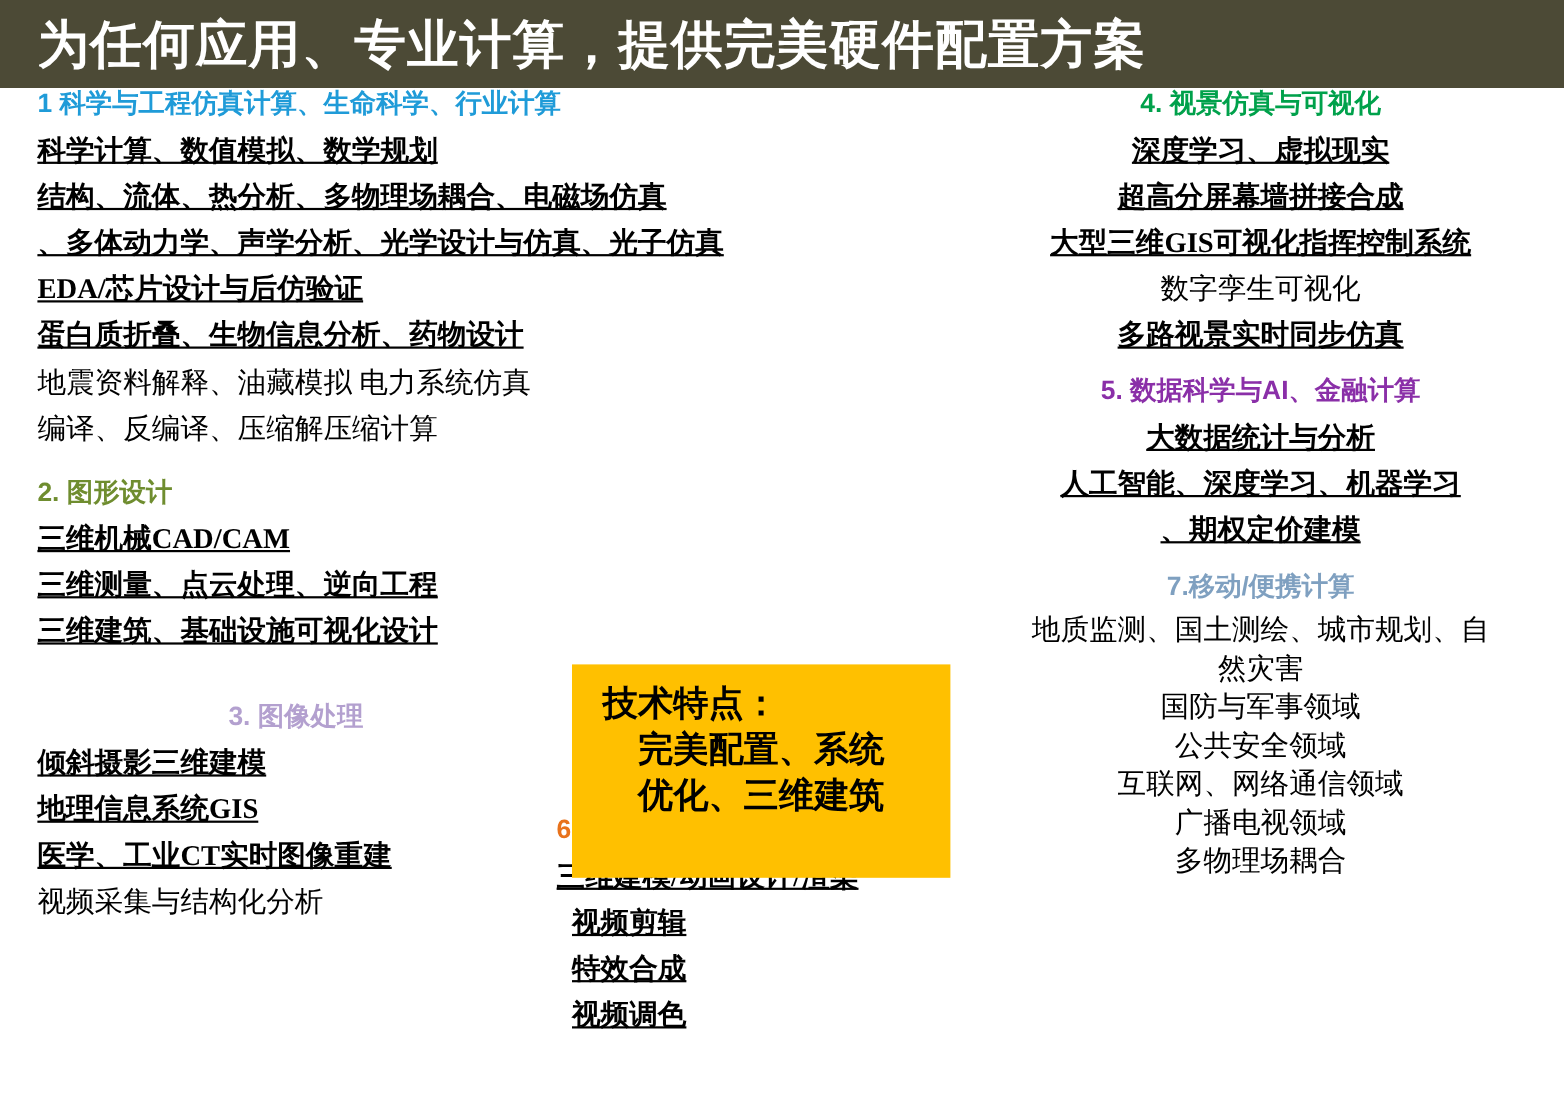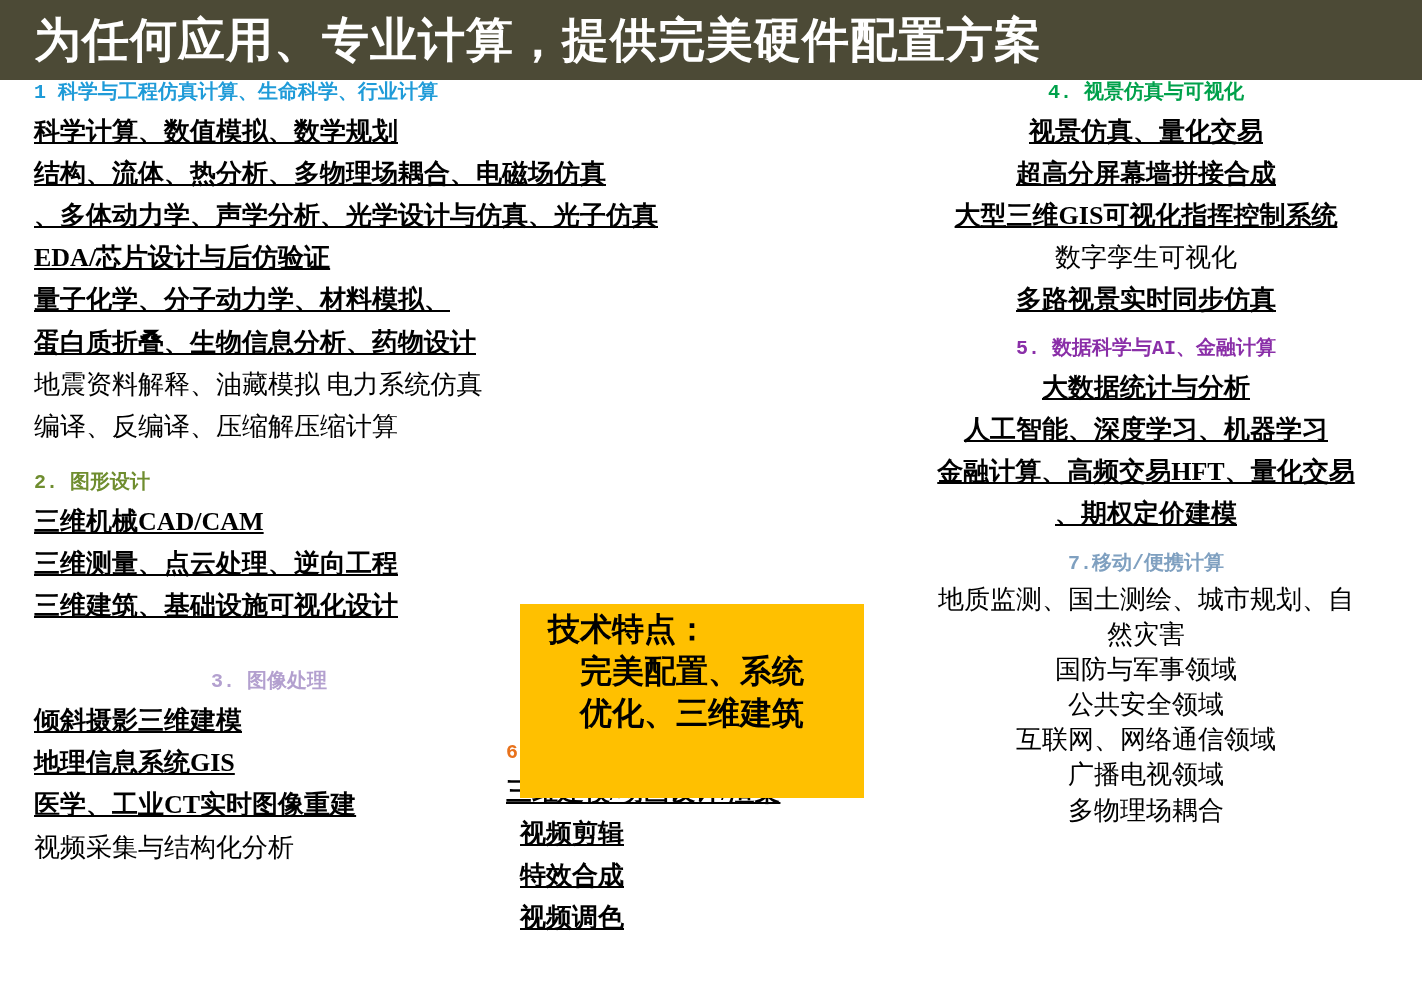--- a/index.html
+++ b/index.html
@@ -42,23 +42,23 @@
 
   .col {
     position: absolute;
     top: 0;
   }
   .col-left  { left: 34px;  width: 470px; }
   .col-mid   { left: 506px; width: 370px; }
   .col-right { left: 886px; width: 520px; text-align: center; }
 
   .sec-title {
-    font-family: Liberation Mono, monospace;
+    font-family: Liberation Sans, sans-serif;
     font-weight: bold;
-    font-size: 20px;
+    font-size: 24px;
     margin: 0 0 6px 0;
     line-height: 1.25;
     white-space: nowrap;
   }
   .sec-title .part2 { color: #1f9bd8; }
 
   .line {
     font-size: 26px;
     color: #000000;
     line-height: 1.62;
@@ -71,21 +71,21 @@
 
   
   .highlight {
     position: absolute;
     left: 520px;
     top: 524px;
     width: 344px;
     height: 194px;
     background: #ffc000;
     box-sizing: border-box;
-    padding: 4px 0 0 0;
+    padding: 14px 0 0 0;
     text-align: center;
   }
   .highlight .hl-line {
     font-family: "Liberation Sans", "DejaVu Sans", sans-serif;
     font-weight: bold;
     font-size: 32px;
     color: #000000;
     line-height: 1.32;
     white-space: nowrap;
   }
@@ -110,21 +110,20 @@
 <div class="content">
 
   <div class="col col-left">
 
     <div class="block">
       <div class="sec-title"><span class="c-blue" style="color:#1f9bd8">1 科学与工程仿真计算</span><span class="part2">、生命科学、行业计算</span></div>
       <div class="line u">科学计算、数值模拟、数学规划</div>
       <div class="line u">结构、流体、热分析、多物理场耦合、电磁场仿真</div>
       <div class="line u">、多体动力学、声学分析、光学设计与仿真、光子仿真</div>
       <div class="line u">EDA/芯片设计与后仿验证</div>
-      <div class="line u">量子化学、分子动力学、材料模拟、</div>
       <div class="line u">蛋白质折叠、生物信息分析、药物设计</div>
       <div class="line nu">地震资料解释、油藏模拟    电力系统仿真</div>
       <div class="line nu">编译、反编译、压缩解压缩计算</div>
     </div>
 
     <div class="block" style="margin-top:22px">
       <div class="sec-title c-olive">2. 图形设计</div>
       <div class="line u">三维机械CAD/CAM</div>
       <div class="line u">三维测量、点云处理、逆向工程</div>
       <div class="line u">三维建筑、基础设施可视化设计</div>
@@ -146,32 +145,31 @@
       <div class="line u" style="padding-left:14px">视频剪辑</div>
       <div class="line u" style="padding-left:14px">特效合成</div>
       <div class="line u" style="padding-left:14px">视频调色</div>
     </div>
   </div>
 
   <div class="col col-right">
 
     <div class="block">
       <div class="sec-title c-green">4. 视景仿真与可视化</div>
-      <div class="line u">视景仿真、量化交易</div>
+      <div class="line u">深度学习、虚拟现实</div>
       <div class="line u">超高分屏幕墙拼接合成</div>
       <div class="line u">大型三维GIS可视化指挥控制系统</div>
       <div class="line nu">数字孪生可视化</div>
       <div class="line u">多路视景实时同步仿真</div>
     </div>
 
     <div class="block" style="margin-top:14px">
       <div class="sec-title c-purple">5. 数据科学与AI、金融计算</div>
       <div class="line u">大数据统计与分析</div>
       <div class="line u">人工智能、深度学习、机器学习</div>
-      <div class="line u">金融计算、高频交易HFT、量化交易</div>
       <div class="line u">、期权定价建模</div>
     </div>
 
     <div class="block" style="margin-top:16px">
       <div class="sec-title c-steel">7.移动/便携计算</div>
       <div class="line nu" style="line-height:1.35">地质监测、国土测绘、城市规划、自</div>
       <div class="line nu" style="line-height:1.35">然灾害</div>
       <div class="line nu" style="line-height:1.35">国防与军事领域</div>
       <div class="line nu" style="line-height:1.35">公共安全领域</div>
       <div class="line nu" style="line-height:1.35">互联网、网络通信领域</div>

